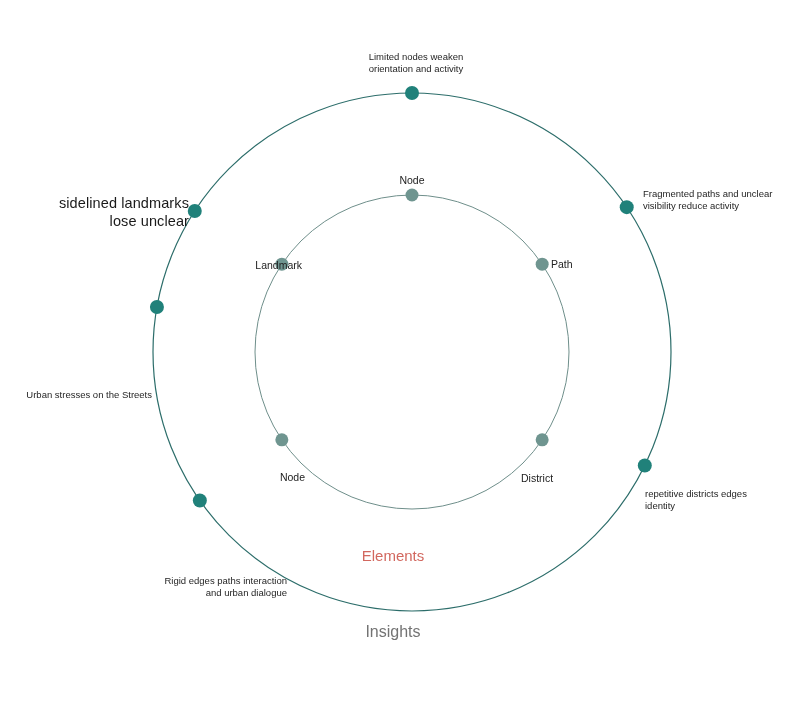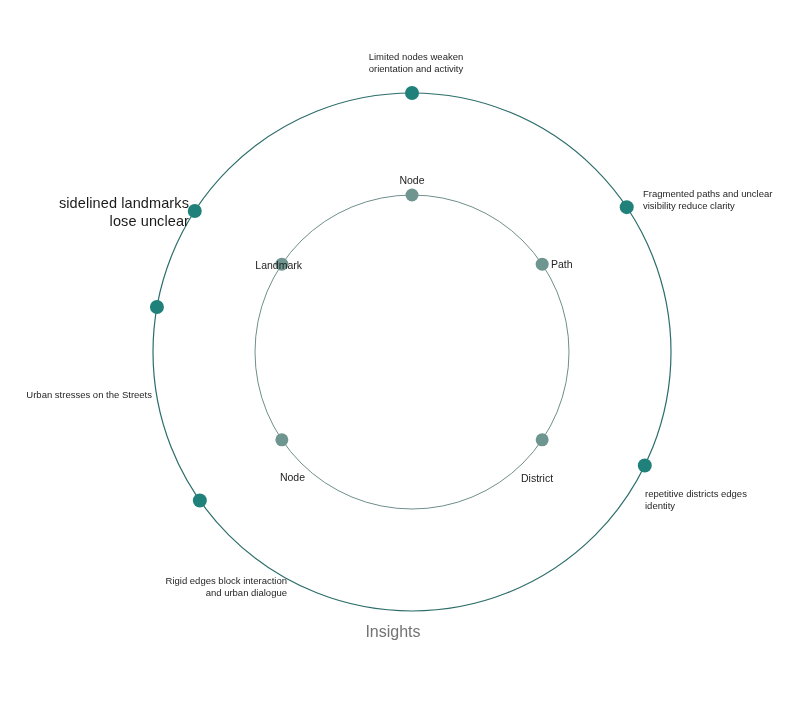--- a/index.html
+++ b/index.html
@@ -95,26 +95,27 @@
       <div class="lbl inner ac" style="top: 174px; left: 0px; width: 786px; text-align: center; transform: translateX(19px);">Node</div>
       <div class="lbl inner al" style="top: 258px; left: 551px;">Path</div>
       <div class="lbl inner al" style="top: 472px; left: 521px;">District</div>
       <div class="lbl inner ar" style="top: 471px; right: 481px;">Node</div>
       <div class="lbl inner ar" style="top: 259px; right: 484px;">Landmark</div>
     </div>
   <div id="outer-labels">
       <div class="lbl outer ac" style="top: 51px; left: 0px; width: 786px; text-align: center; transform: translateX(23px);">Limited nodes weaken
 orientation and activity</div>
       <div class="lbl outer al" style="top: 188px; left: 643px;">Fragmented paths and unclear
-visibility reduce clarity</div>
+visibility reduce activity</div>
       <div class="lbl outer al" style="top: 488px; left: 645px;">repetitive districts edges
 identity</div>
-      <div class="lbl outer ar" style="top: 575px; right: 499px;">Rigid edges block interaction
+      <div class="lbl outer ar" style="top: 575px; right: 499px;">Rigid edges paths interaction
 and urban dialogue</div>
       <div class="lbl outer ar" style="top: 389px; right: 634px;">Urban stresses on the Streets</div>
       <div class="lbl outer ar big" style="top: 194px; right: 597px;">sidelined landmarks
 lose unclear</div>
     </div>
 
+  <div class="ring-title" id="elements-title" style="left:0;top:547px;width:786px;">Elements</div>
 
   <div class="ring-title" id="insights-title" style="left:0;top:623px;width:786px;">Insights</div>
 
 </div>
 
 </body></html>

